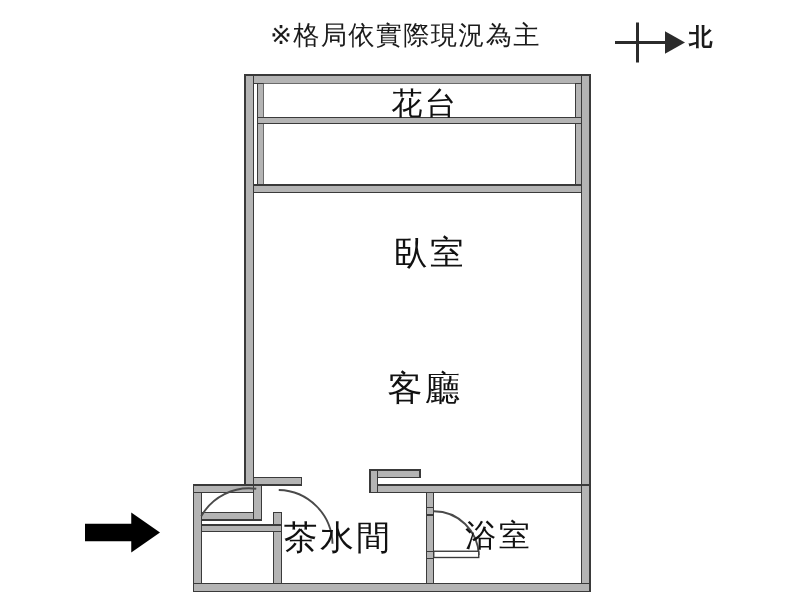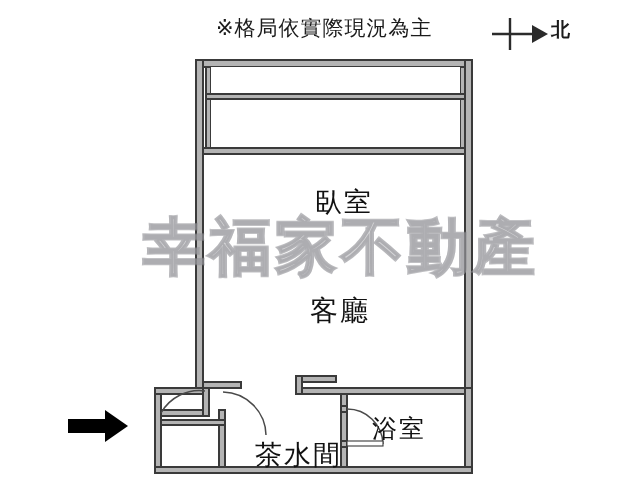--- a/index.html
+++ b/index.html
@@ -53,21 +53,21 @@
     color: #111111;
     font-family: "DejaVu Sans", "Liberation Sans", sans-serif;
     white-space: nowrap;
     letter-spacing: 2px;
   }
   .rl-hua  { left: 313px; top: 66px;  font-size: 25px; }
   .rl-yang { left: 310px; top: 110px; font-size: 27px; }
   .rl-wo   { left: 315px; top: 184px; font-size: 27px; }
   .rl-ke   { left: 310px; top: 292px; font-size: 28px; }
   .rl-yu   { left: 372px; top: 412px; font-size: 25px; }
-  .rl-cha  { left: 227px; top: 437px; font-size: 27px; padding-left: 28px; }
+  .rl-cha  { left: 227px; top: 412px; font-size: 27px; }
 
   .watermark {
     position: absolute;
     left: 143px;
     top: 214px;
     width: 360px;
     height: 66px;
     font-size: 62px;
     font-weight: 700;
     letter-spacing: 4px;
@@ -197,25 +197,25 @@
     </g>
     <g fill="#ffffff" stroke="#3a3a3a" stroke-width="1.1">
       <rect x="347" y="441" width="36" height="5"></rect>
     </g>
 
     <g fill="#000000" stroke="none">
       <polygon points="68,419 105,419 105,410 128,426 105,442 105,433 68,433"></polygon>
     </g>
   </svg>
 
+  <div class="room-label rl-hua">花台</div>
 
 
   <div class="room-label rl-ke">客廳</div>
 
   <div class="room-label rl-wo">臥室</div>
 
   <div class="room-label rl-yu">浴室</div>
 
   <div class="room-label rl-cha">茶水間</div>
 
-  <div class="watermark">幸福家不動產</div>
 
 </div>
 
 </body></html>

